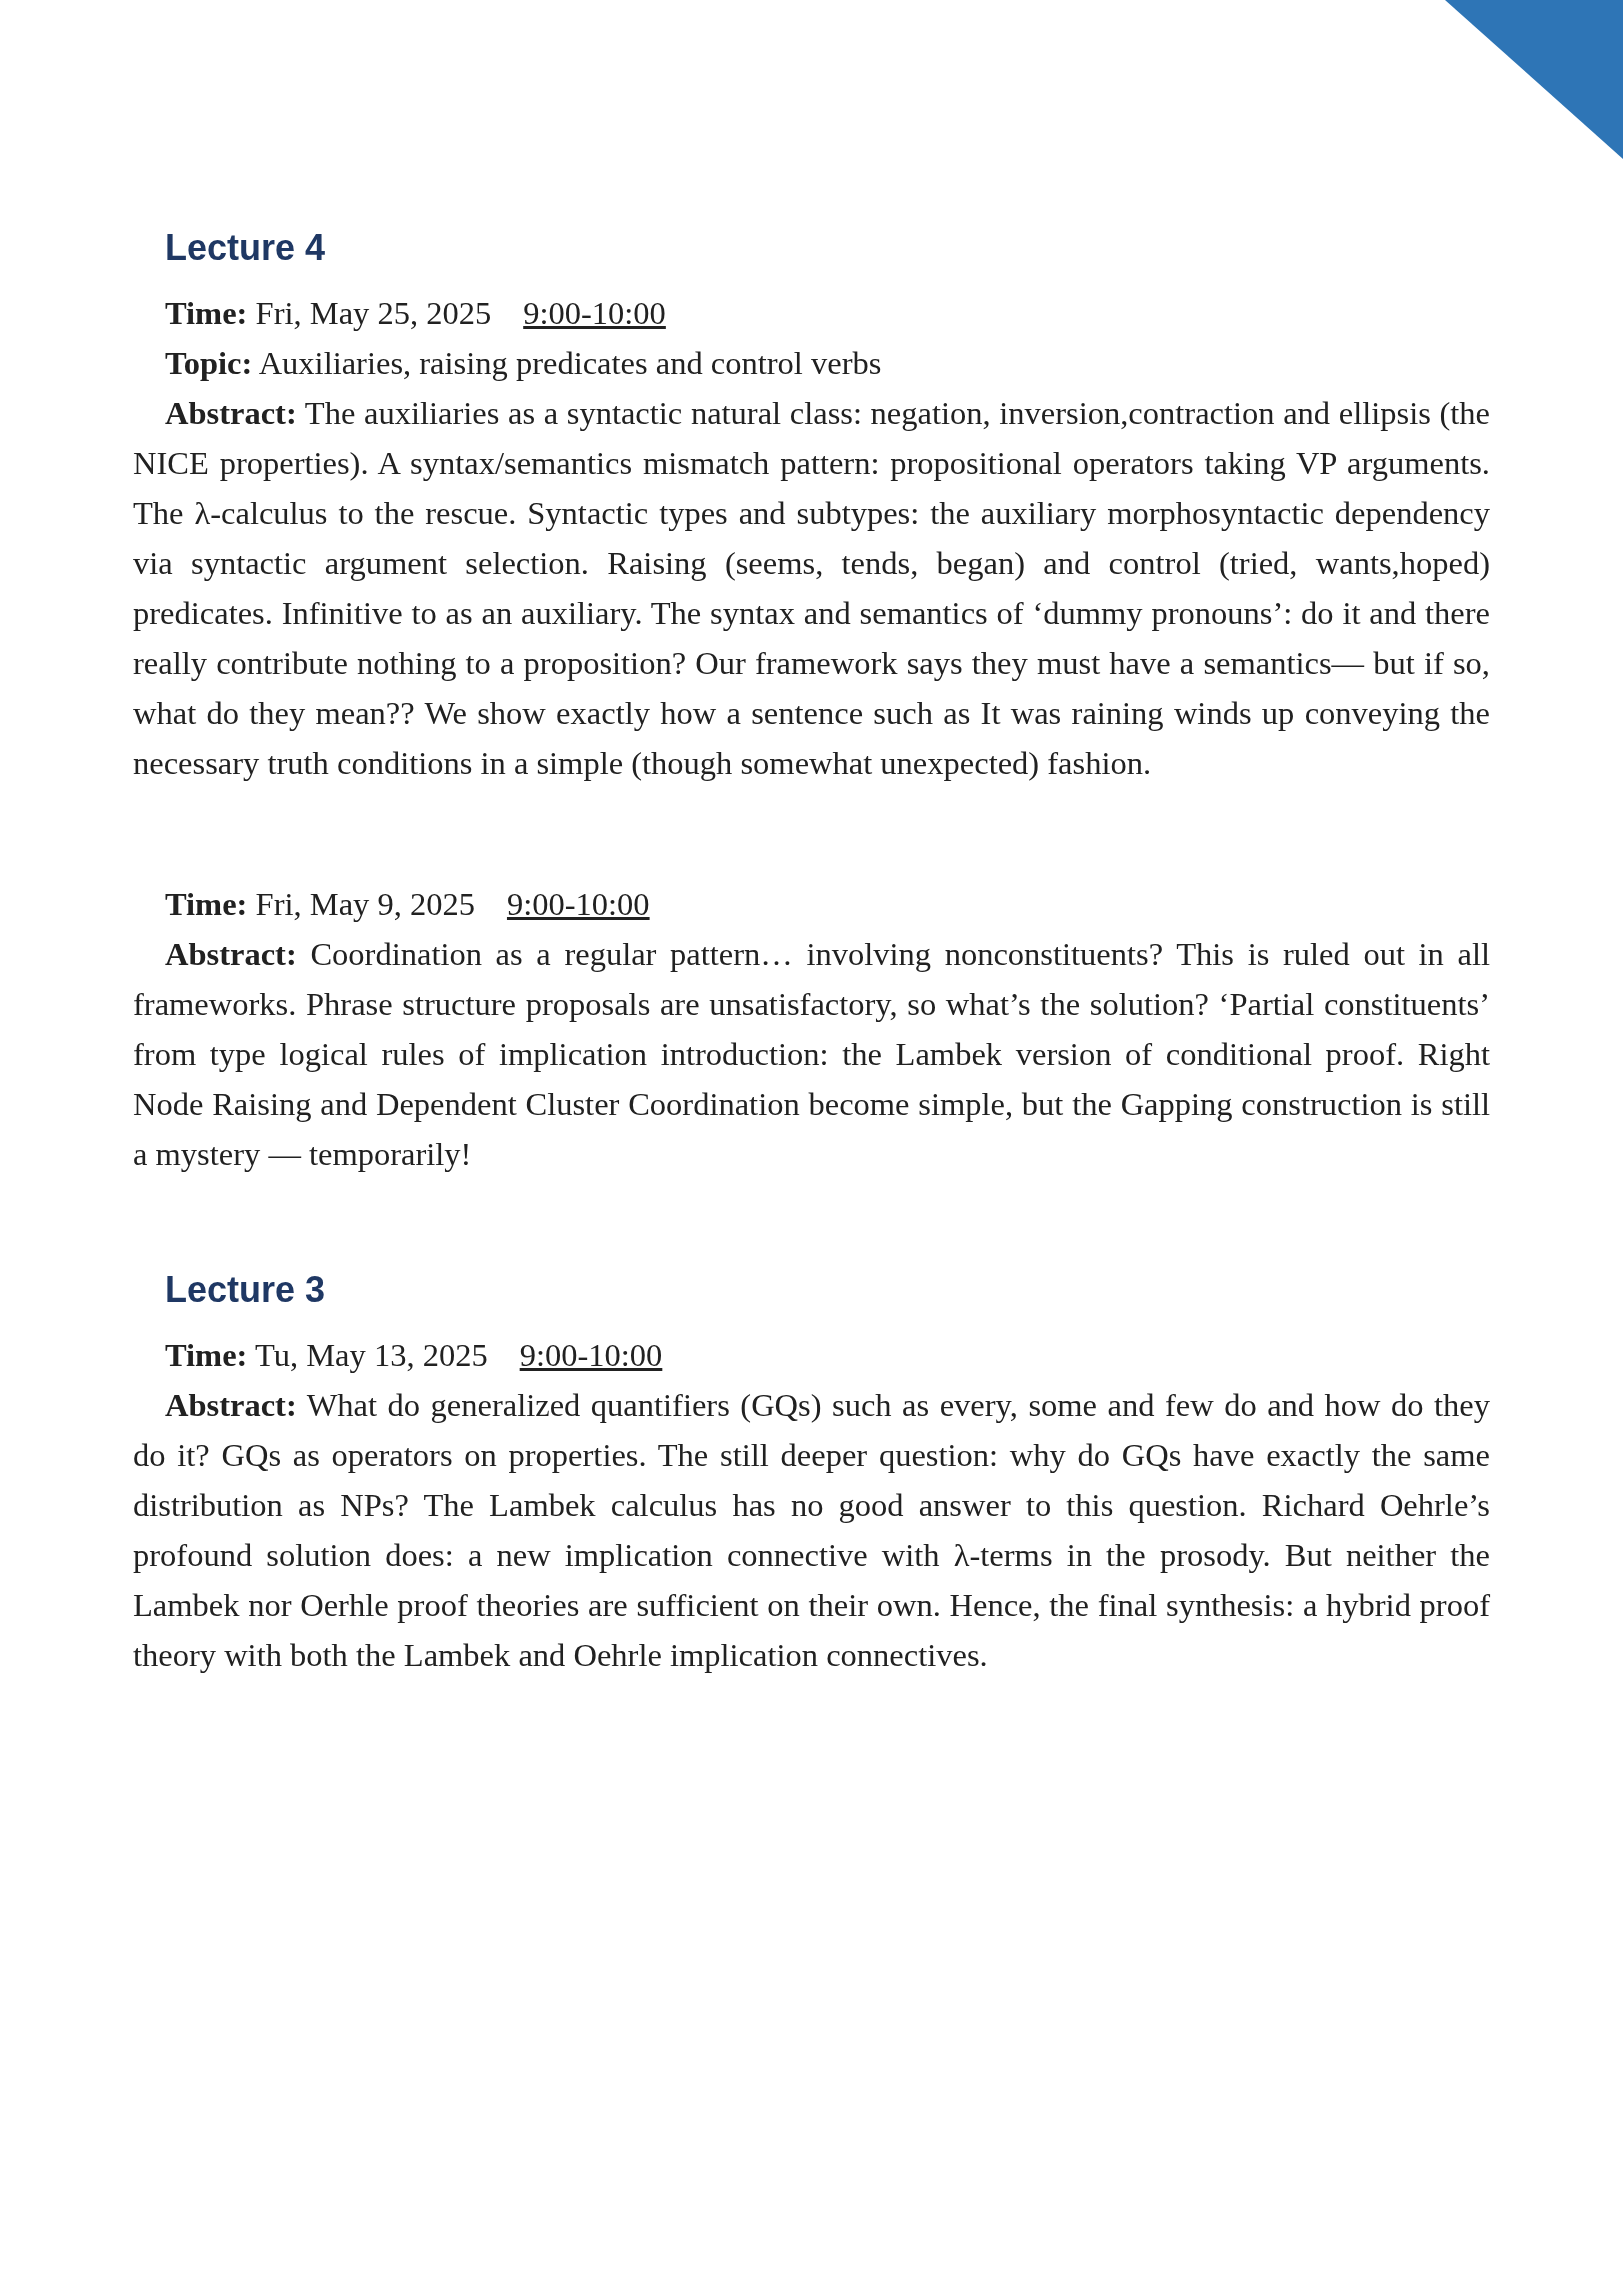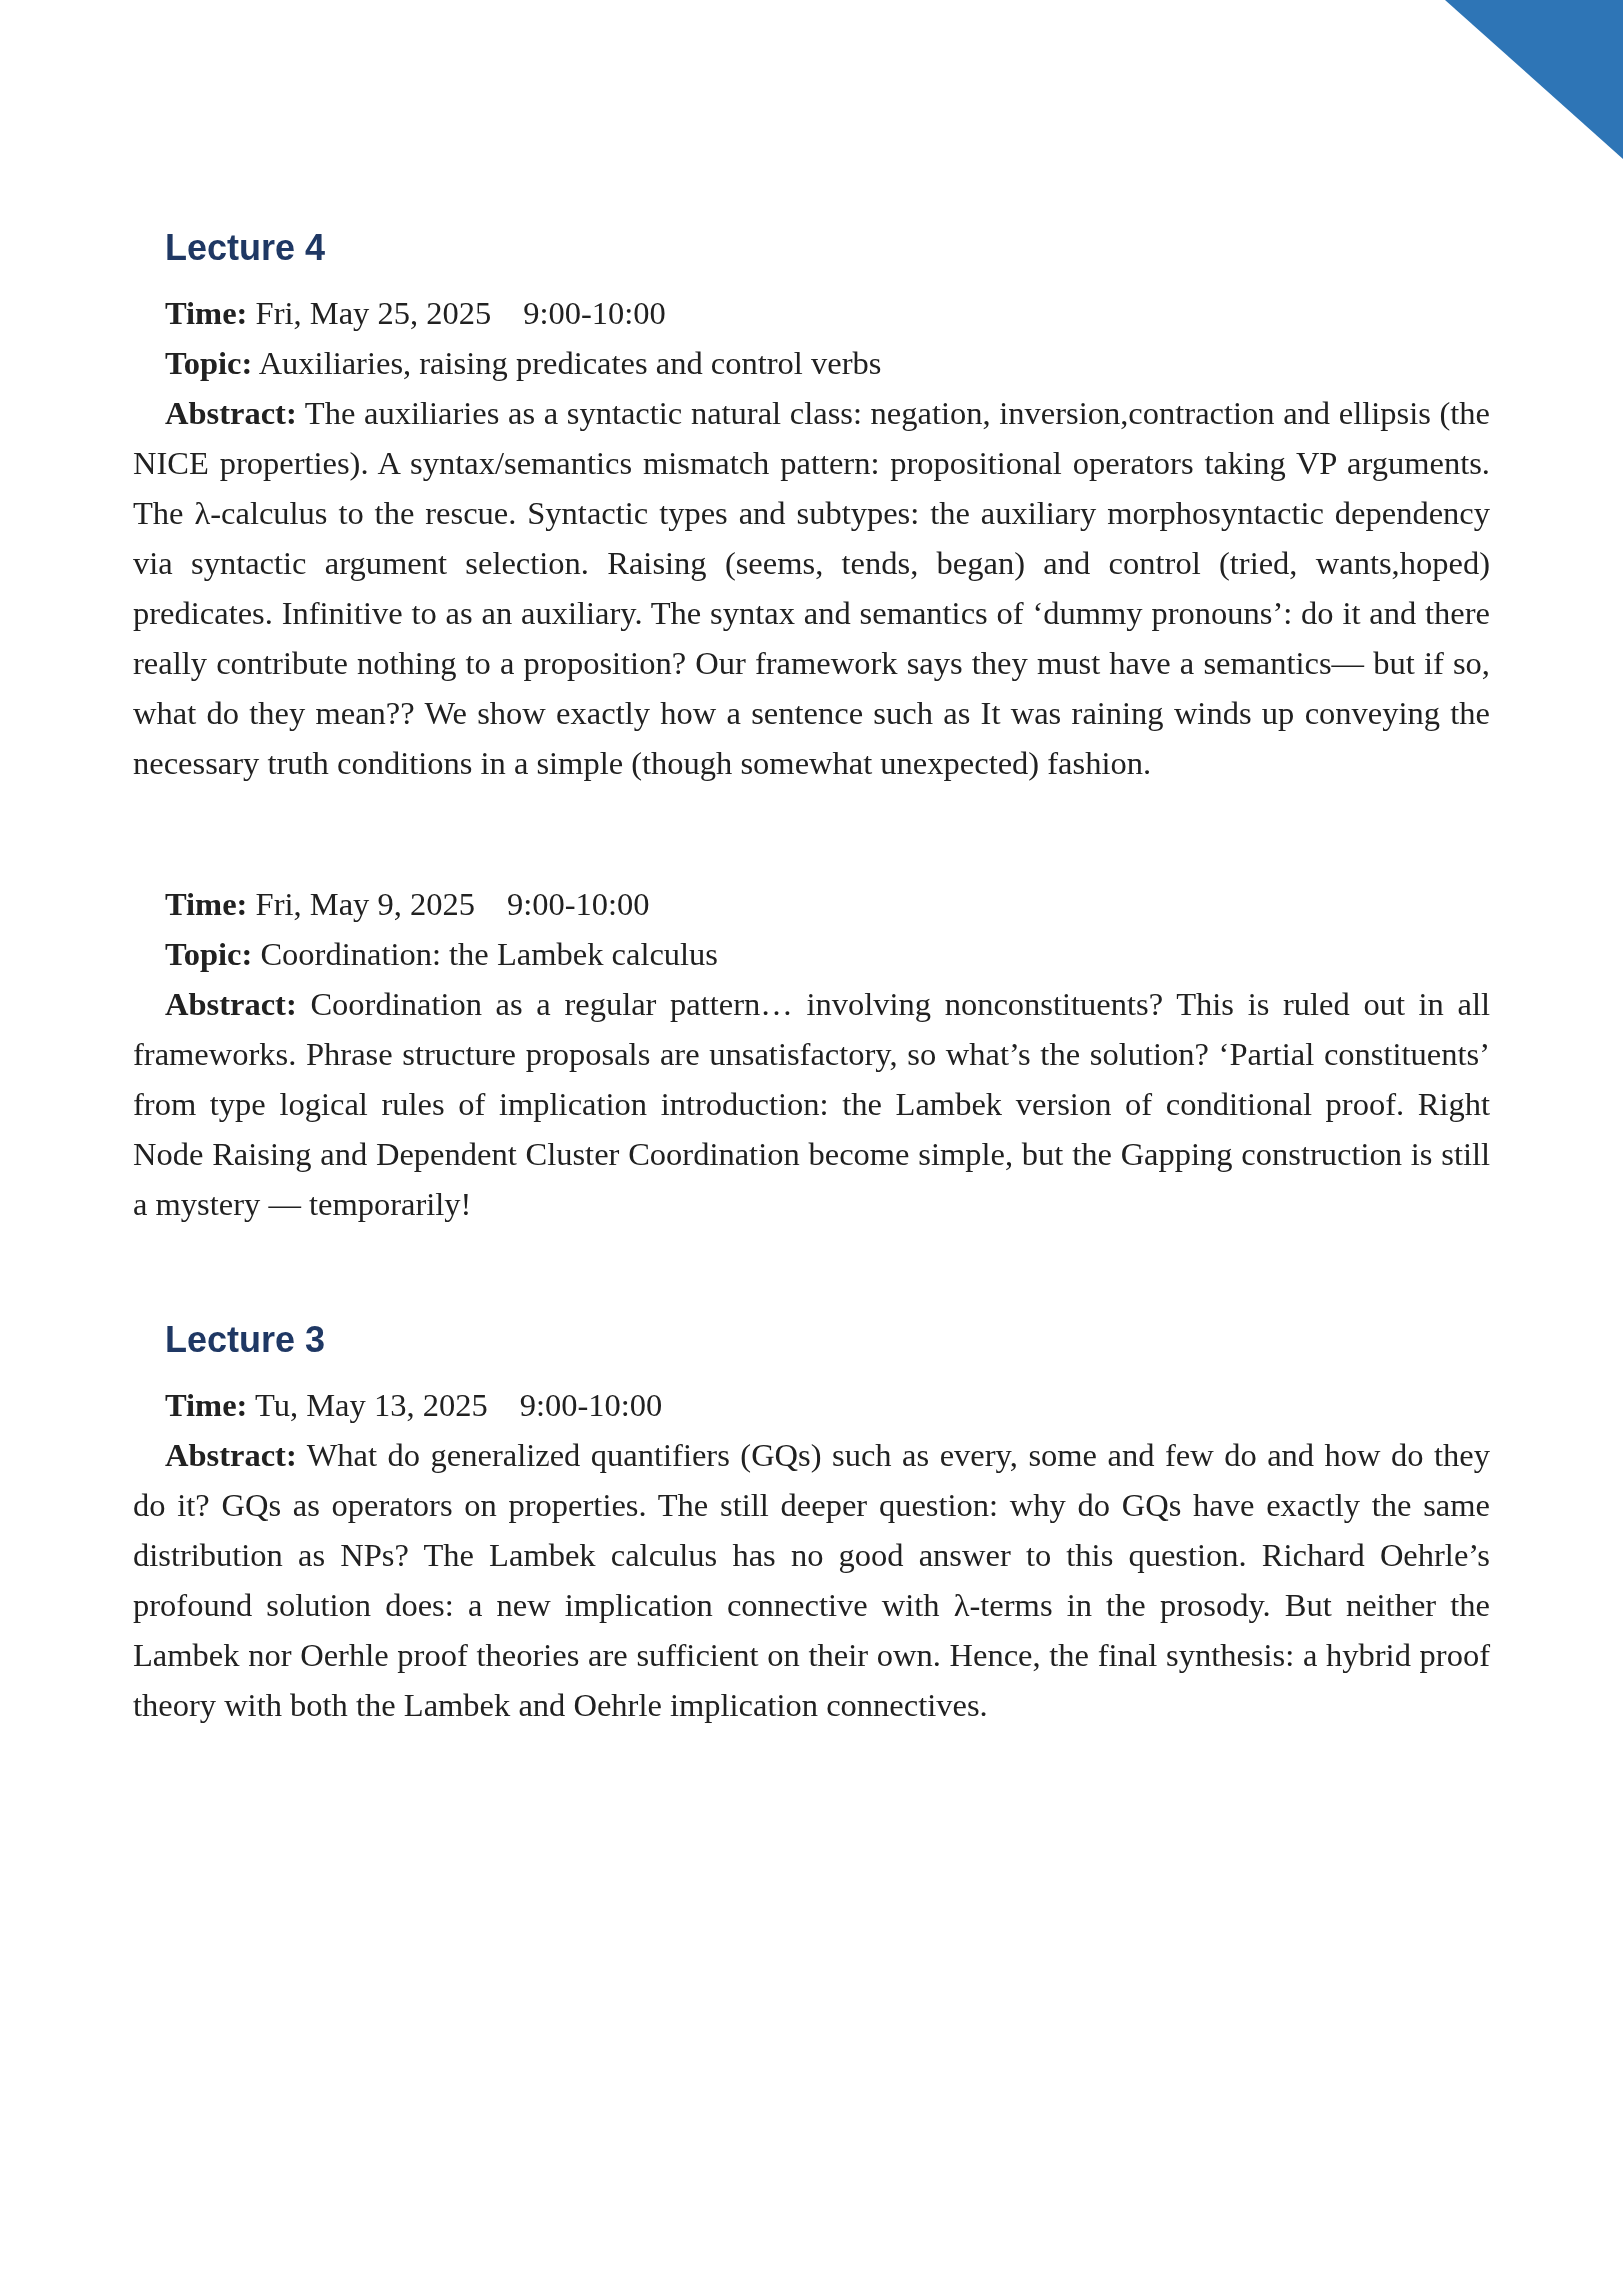--- a/index.html
+++ b/index.html
@@ -40,21 +40,21 @@
   .para {
     margin: 0;
     font-size: 32.5px;
     line-height: 50px;
     color: #212121;
     text-indent: 32px;
   }
   .meta { text-align: left; }
   .abstract { text-align: justify; }
   .lbl { font-weight: 700; }
-  .hours { margin-left: 32px; }
+  .hours { margin-left: 32px; text-decoration: underline; }
   
   .footer-square {
     position: absolute;
     left: 0;
     top: 2157px;
     width: 83px;
     height: 77px;
     background: #2f5496;
   }
   .page-number {
@@ -98,21 +98,20 @@
 
     <section class="lecture">
       <h2 class="lec-heading">Lecture 4</h2>
       <p class="para meta"><b class="lbl">Time:</b> <span>Fri, May 25, 2025</span><span class="hours">9:00-10:00</span></p>
       <p class="para meta"><b class="lbl">Topic:</b> <span>Auxiliaries, raising predicates and control verbs</span></p>
       <p class="para abstract"><b class="lbl">Abstract:</b> <span>The auxiliaries as a syntactic natural class: negation, inversion,contraction and ellipsis (the NICE properties). A syntax/semantics mismatch pattern: propositional operators taking VP arguments. The λ-calculus to the rescue. Syntactic types and subtypes: the auxiliary morphosyntactic dependency via syntactic argument selection. Raising (seems, tends, began) and control (tried, wants,hoped) predicates. Infinitive to as an auxiliary. The syntax and semantics of ‘dummy pronouns’: do it and there really contribute nothing to a proposition? Our framework says they must have a semantics— but if so, what do they mean?? We show exactly how a sentence such as It was raining winds up conveying the necessary truth conditions in a simple (though somewhat unexpected) fashion.</span></p>
     </section>
 
     <section class="lecture">
       <p class="para meta"><b class="lbl">Time:</b> <span>Fri, May 9, 2025</span><span class="hours">9:00-10:00</span></p>
-      <p class="para meta"><b class="lbl">Topic:</b> <span>Coordination: the Lambek calculus</span></p>
       <p class="para abstract"><b class="lbl">Abstract:</b> <span>Coordination as a regular pattern… involving nonconstituents? This is ruled out in all frameworks. Phrase structure proposals are unsatisfactory, so what’s the solution? ‘Partial constituents’ from type logical rules of implication introduction: the Lambek version of conditional proof. Right Node Raising and Dependent Cluster Coordination become simple, but the Gapping construction is still a mystery — temporarily!</span></p>
     </section>
 
     <section class="lecture">
       <h2 class="lec-heading">Lecture 3</h2>
       <p class="para meta"><b class="lbl">Time:</b> <span>Tu, May 13, 2025</span><span class="hours">9:00-10:00</span></p>
       <p class="para abstract"><b class="lbl">Abstract:</b> <span>What do generalized quantifiers (GQs) such as every, some and few do and how do they do it? GQs as operators on properties. The still deeper question: why do GQs have exactly the same distribution as NPs? The Lambek calculus has no good answer to this question. Richard Oehrle’s profound solution does: a new implication connective with λ-terms in the prosody. But neither the Lambek nor Oerhle proof theories are sufficient on their own. Hence, the final synthesis: a hybrid proof theory with both the Lambek and Oehrle implication connectives.</span></p>
     </section>
 
   </main>

